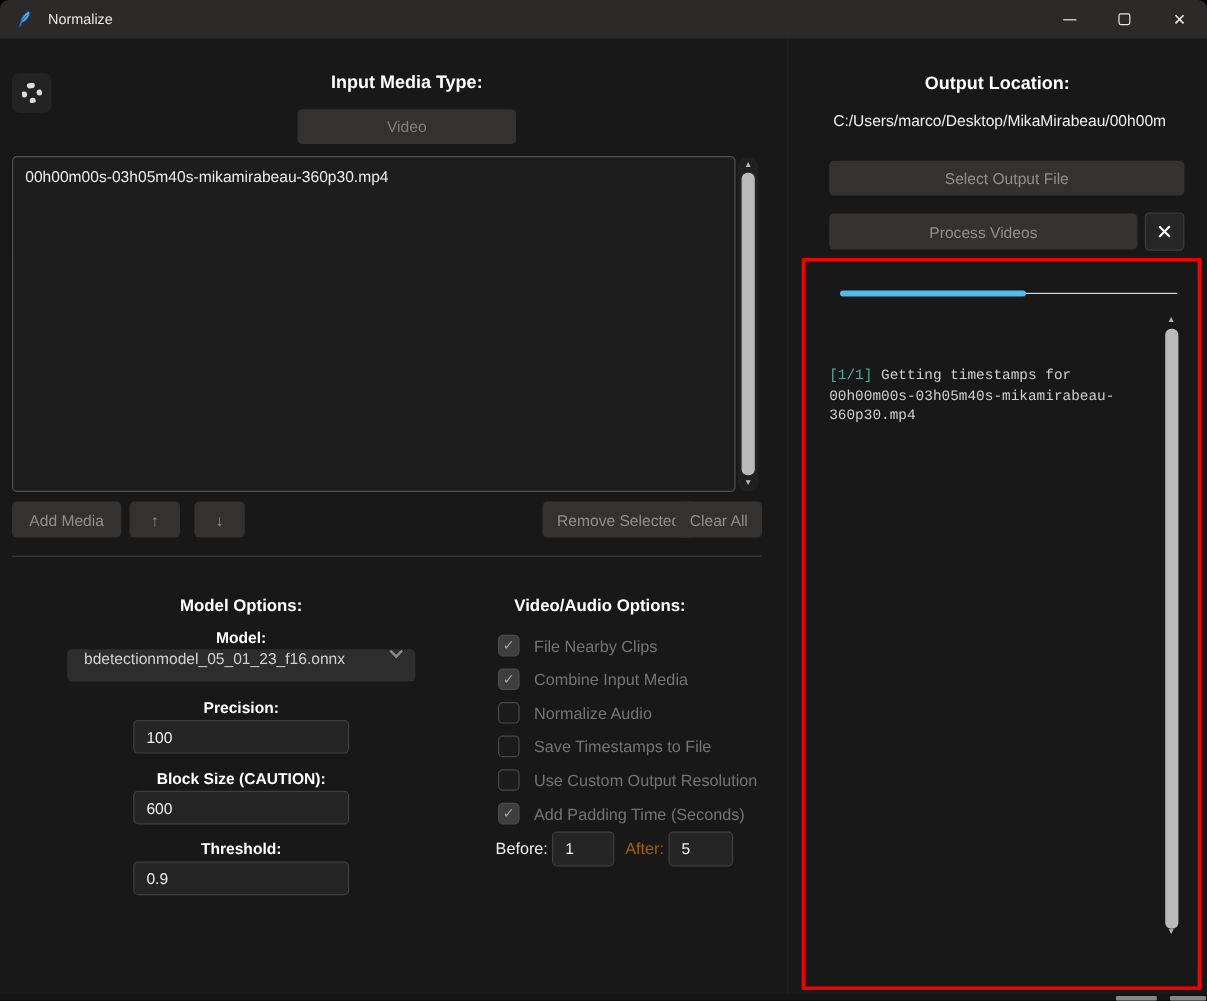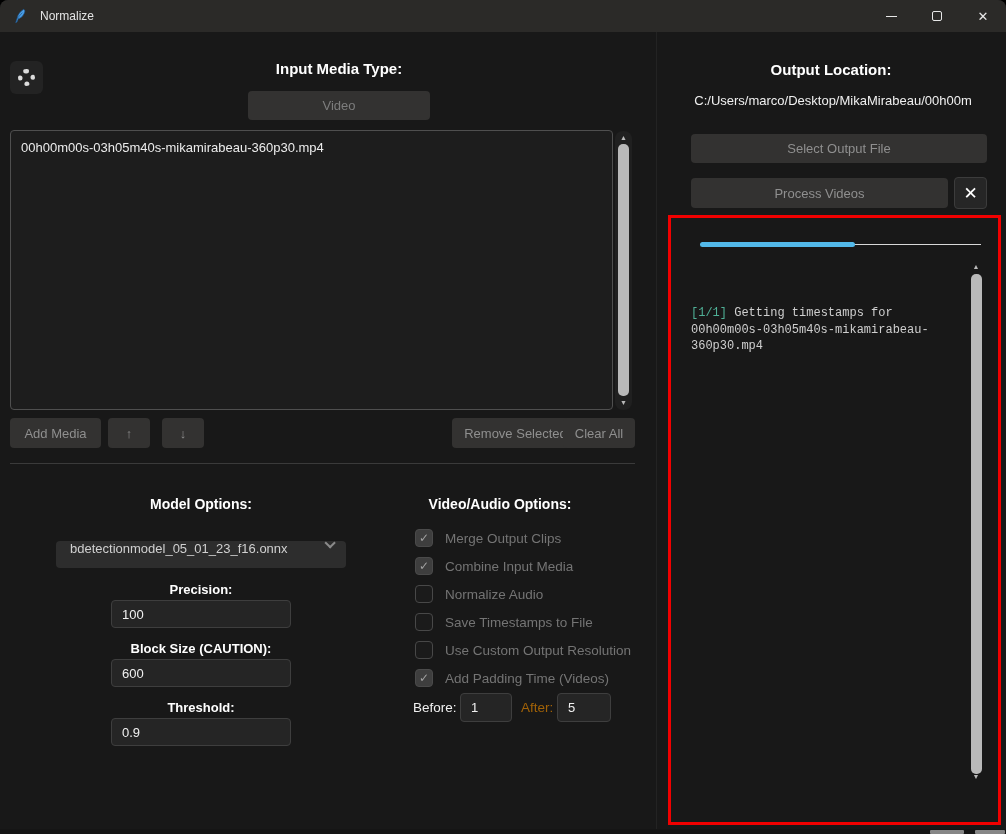--- a/index.html
+++ b/index.html
@@ -160,41 +160,42 @@
 
   <button class="btn add-media-btn">Add Media</button>
   <button class="btn move-up-btn">↑</button>
   <button class="btn move-down-btn">↓</button>
   <button class="btn remove-btn">Remove Selected</button>
   <button class="btn clear-btn">Clear All</button>
 
   <div class="h-divider"></div>
 
   <div class="hdr model-header">Model Options:</div>
+  <div class="lbl-bold model-label">Model:</div>
   <div class="model-select">
     <span>bdetectionmodel_05_01_23_f16.onnx</span>
     <span class="chevron"></span>
   </div>
 
   <div class="lbl-bold precision-label">Precision:</div>
   <input class="field precision-input" value="100" style="">
 
   <div class="lbl-bold blocksize-label">Block Size (CAUTION):</div>
   <input class="field blocksize-input" value="600" style="">
 
   <div class="lbl-bold threshold-label">Threshold:</div>
   <input class="field threshold-input" value="0.9" style="">
 
   <div class="hdr va-header">Video/Audio Options:</div>
 
   <div class="cb-row cb0">
     <div class="checkbox on">
         <span class="check-glyph">✓</span>
       </div>
-    <span class="cb-label">Merge Output Clips</span>
+    <span class="cb-label">File Nearby Clips</span>
   </div>
   <div class="cb-row cb1">
     <div class="checkbox on">
         <span class="check-glyph">✓</span>
       </div>
     <span class="cb-label">Combine Input Media</span>
   </div>
   <div class="cb-row cb2">
     <div class="checkbox"></div>
     <span class="cb-label">Normalize Audio</span>
@@ -204,21 +205,21 @@
     <span class="cb-label">Save Timestamps to File</span>
   </div>
   <div class="cb-row cb4">
     <div class="checkbox"></div>
     <span class="cb-label">Use Custom Output Resolution</span>
   </div>
   <div class="cb-row cb5">
     <div class="checkbox on">
         <span class="check-glyph">✓</span>
       </div>
-    <span class="cb-label">Add Padding Time (Videos)</span>
+    <span class="cb-label">Add Padding Time (Seconds)</span>
   </div>
 
   <span class="before-label">Before:</span>
   <input class="field before-input" value="1" style="">
   <span class="after-label">After:</span>
   <input class="field after-input" value="5" style="">
 
   <div class="v-divider"></div>
 
   <div class="hdr output-header">Output Location:</div>

